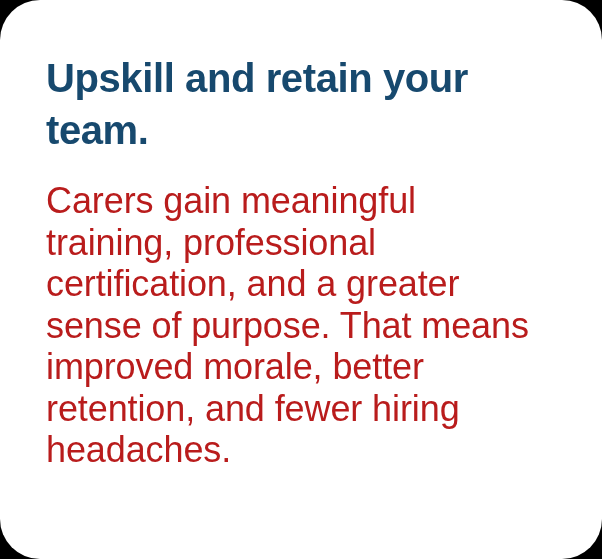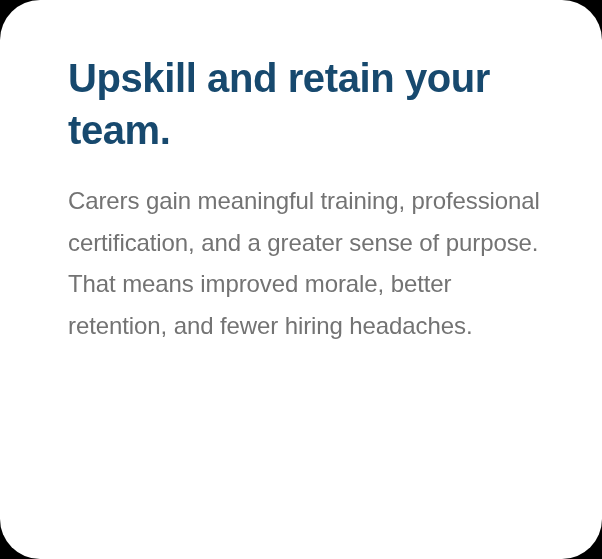--- a/index.html
+++ b/index.html
@@ -17,41 +17,41 @@
 
   .card {
     position: absolute;
     left: 0;
     top: 0;
     width: 602px;
     height: 559px;
     box-sizing: border-box;
     background: #ffffff;
     border-radius: 40px;
-    padding: 52px 52px 46px 68px;
+    padding: 52px 52px 46px 46px;
     overflow: hidden;
   }
 
   .card-heading {
     margin: 0;
     font-size: 40px;
     line-height: 52px;
     font-weight: 700;
     letter-spacing: -0.4px;
     color: #17496e;
     max-width: 500px;
   }
 
   .card-body {
     margin: 24px 0 0 0;
-    font-size: 24px;
+    font-size: 36px;
     line-height: 41.5px;
     font-weight: 400;
     letter-spacing: -0.1px;
-    color: #737373;
+    color: #b91c1c;
     max-width: 495px;
   }
 </style>
 </head>
 <body>
 
 <div class="card">
   <h2 class="card-heading">Upskill and retain your team.</h2>
   <p class="card-body">Carers gain meaningful training, professional certification, and a greater sense of purpose. That means improved morale, better retention, and fewer hiring headaches.</p>
 </div>

